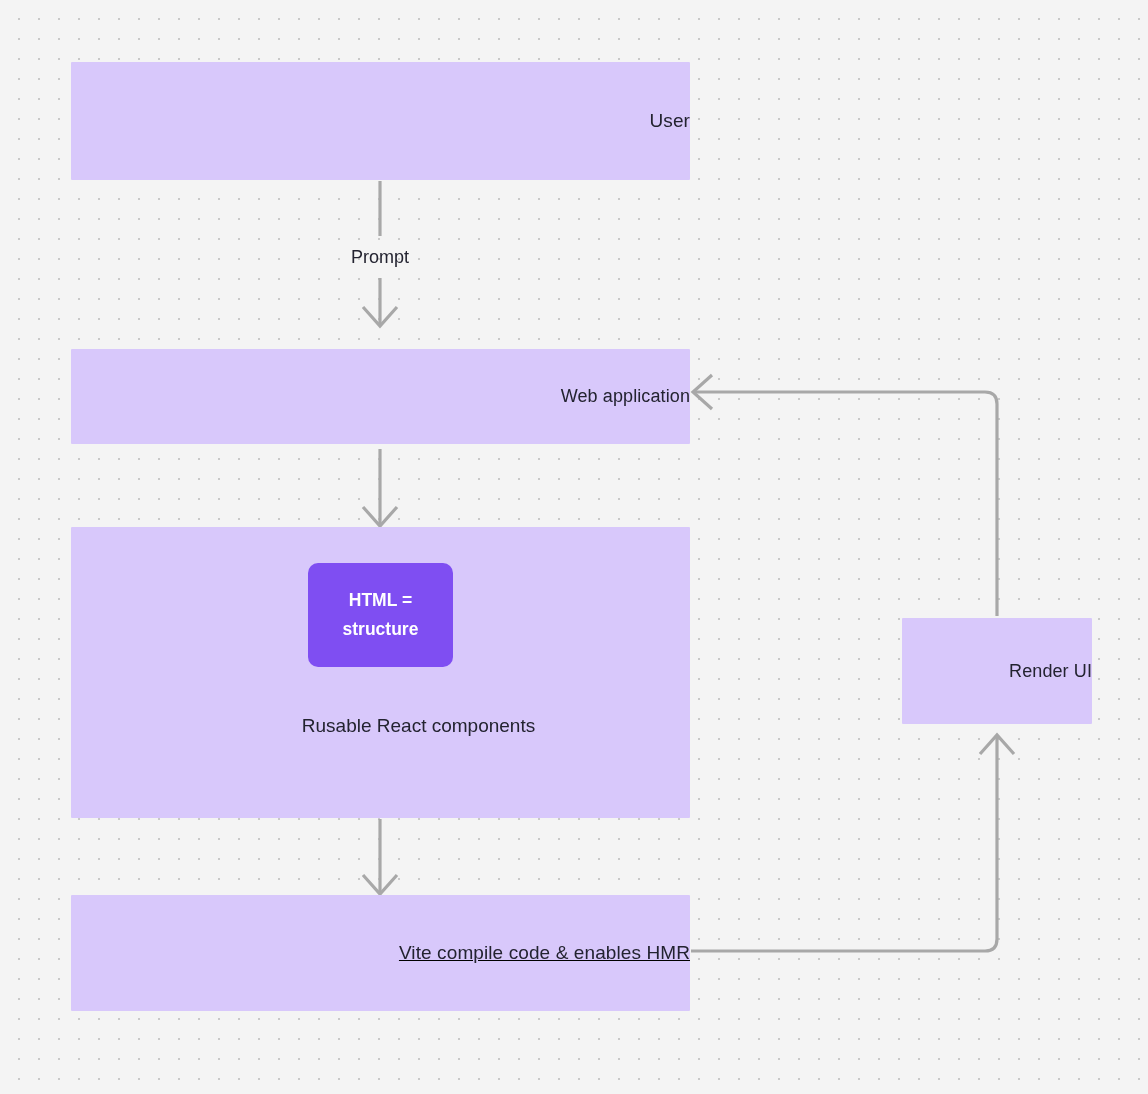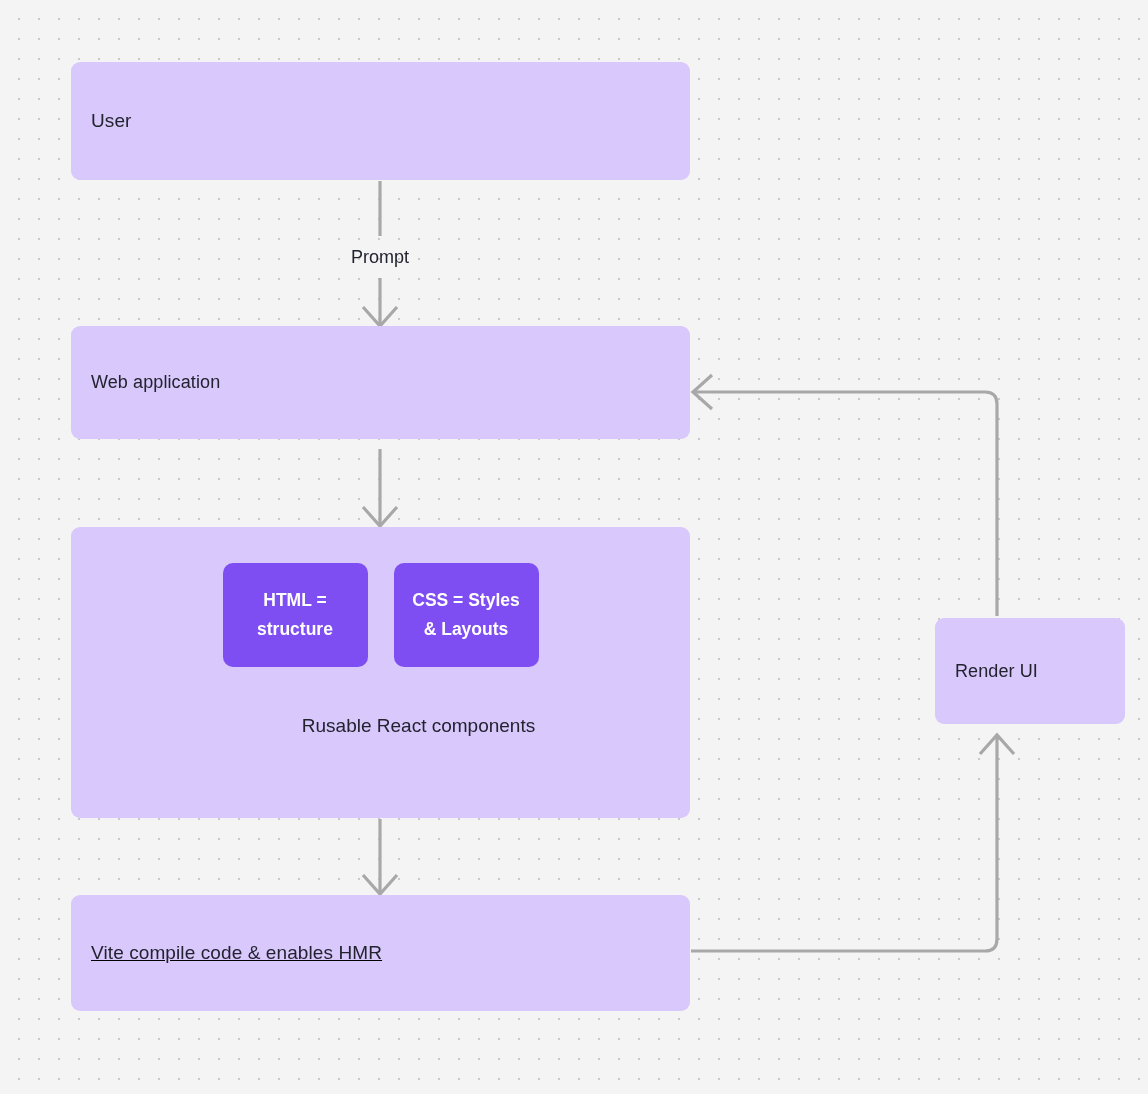--- a/index.html
+++ b/index.html
@@ -22,43 +22,43 @@
     background-color: #f4f4f4;
     background-image: radial-gradient(circle, #c9c9c9 1.1px, transparent 1.2px);
     background-size: 20px 20px;
     background-position: 9px 9px;
     overflow: hidden;
   }
 
   .node {
     position: absolute;
     background-color: #d8c8fb;
-    border-radius: 9px;
+    border-radius: 1px;
     display: flex;
     align-items: center;
-    justify-content: flex-start;
+    justify-content: flex-end;
     padding-left: 20px;
   }
 
   .node-label {
     color: #232330;
     font-size: 19px;
     line-height: 1.35;
     text-align: center;
     letter-spacing: 0.1px;
     white-space: nowrap;
   }
 
   
   #node-user      { left: 71px;  top: 62px;  width: 619px; height: 118px; }
-  #node-webapp    { left: 71px;  top: 326px; width: 619px; height: 113px; }
+  #node-webapp    { left: 71px;  top: 349px; width: 619px; height: 95px; }
   #node-components{ left: 71px;  top: 527px; width: 619px; height: 291px;
                     display: block; }
   #node-vite      { left: 71px;  top: 895px; width: 619px; height: 116px; text-decoration: underline; }
-  #node-render    { left: 902px; top: 618px; width: 190px; height: 106px; margin-left: 33px; }
+  #node-render    { left: 902px; top: 618px; width: 190px; height: 106px; }
 
   #node-webapp .node-label,
   #node-render .node-label { font-size: 18px; }
 
   
   .chip-row {
     position: absolute;
     left: 0;
     top: 36px;
     width: 619px;
@@ -180,26 +180,20 @@
   <div class="node" id="node-components">
     <div class="chip-row">
 
       <div class="chip">
         <span class="chip-label">
           <span>HTML =</span><br>
           <span>structure</span>
         </span>
       </div>
 
-      <div class="chip">
-        <span class="chip-label">
-          <span>CSS = Styles</span><br>
-          <span>&amp; Layouts</span>
-        </span>
-      </div>
 
 
     </div>
 
     <div class="components-caption">Rusable React components</div>
   </div>
 
   <div class="node" id="node-vite">
     <span class="node-label">Vite compile code &amp; enables HMR</span>
   </div>

